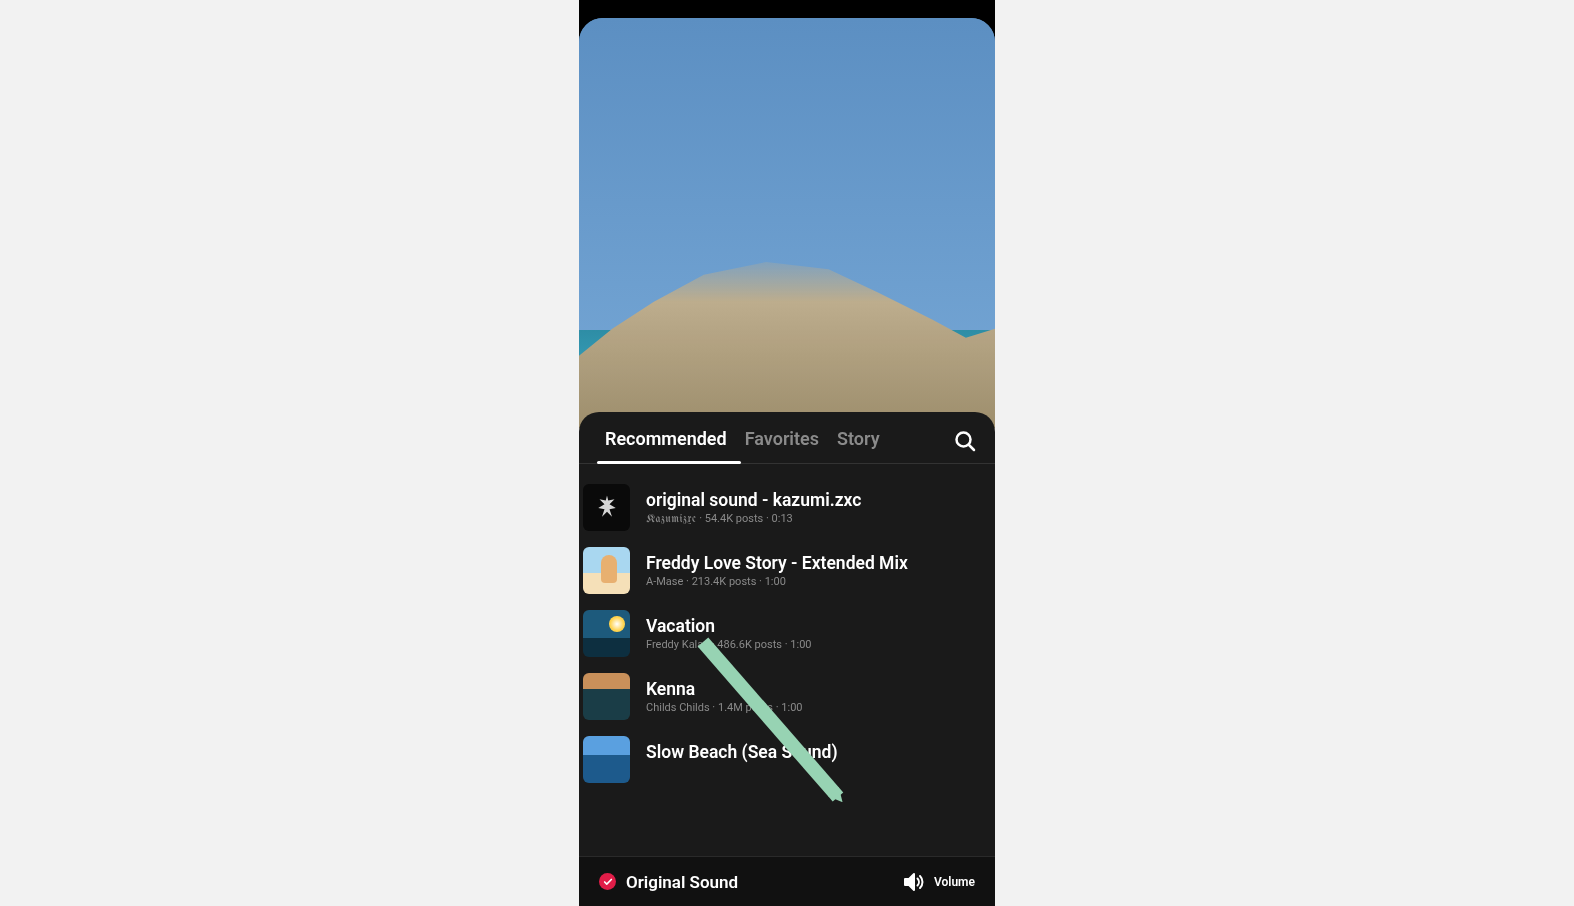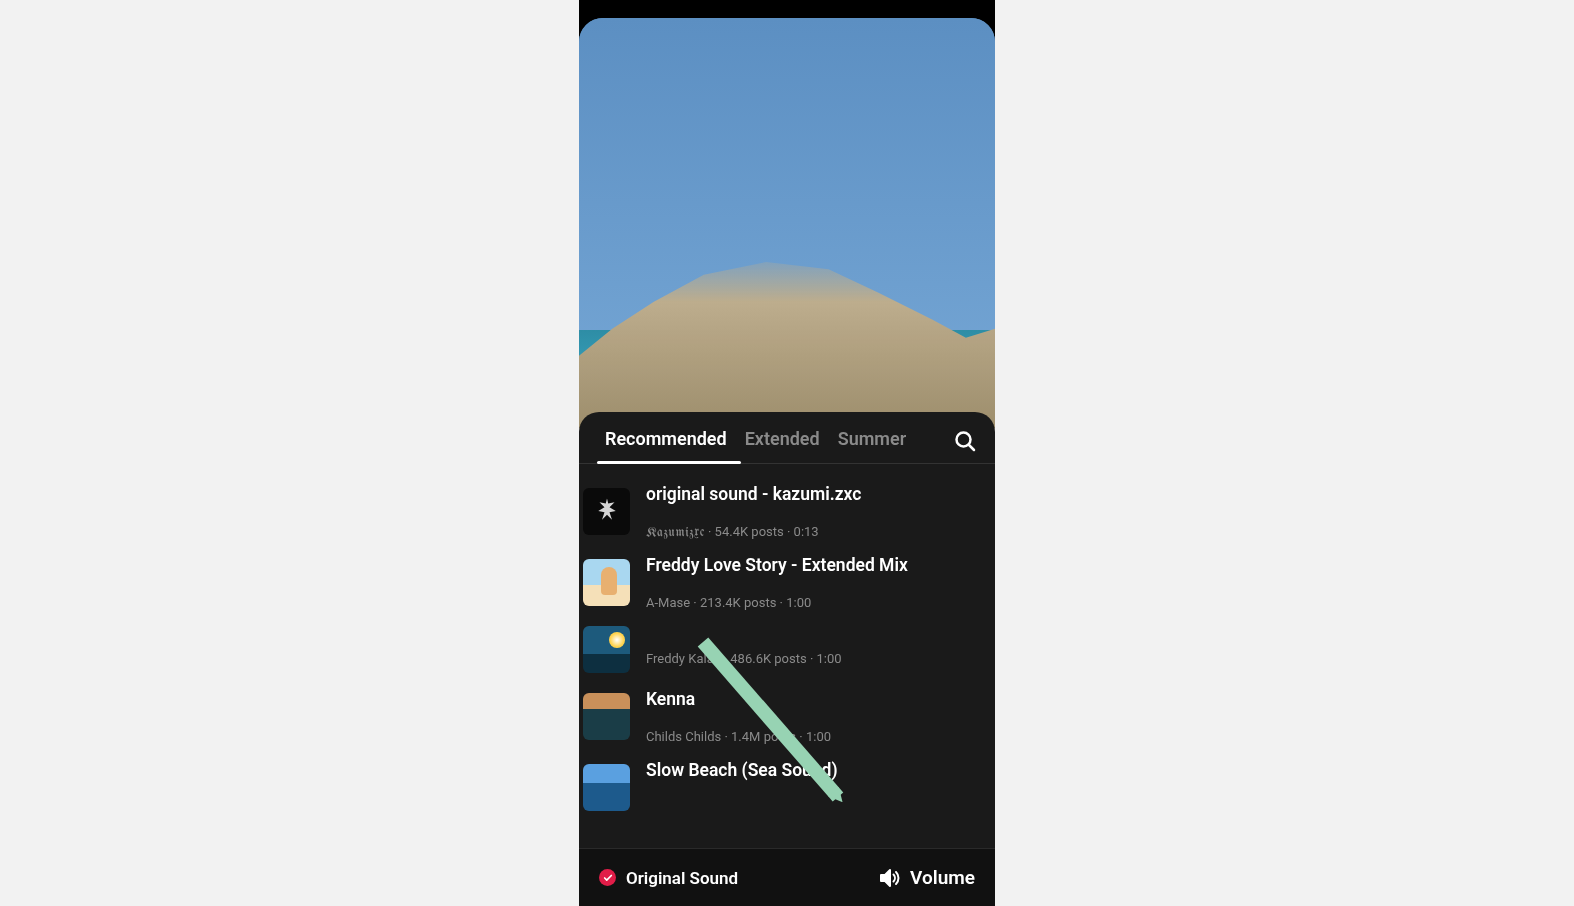--- a/index.html
+++ b/index.html
@@ -100,37 +100,37 @@
   .thumb.vac { background:linear-gradient(to bottom,#1d5a7c 0 60%,#0d2f40 60% 100%);}
   .thumb.vac::after{content:"";position:absolute;top:6px;left:26px;width:16px;height:16px;border-radius:50%;background:radial-gradient(circle,#fff,#ffd34d 60%);}
   .thumb.oce { background:linear-gradient(to bottom,#c9905a 0 35%,#1a3d47 35% 100%);}
   .thumb.slow { background:linear-gradient(to bottom,#5aa0e0 0 40%,#1d5a8c 40% 100%);}
   .row-text { flex:1; min-width:0;}
   .title {
     color:#fff; font-size:17.5px; font-weight:600; line-height:1.25;
     white-space:nowrap; overflow:hidden; text-overflow:ellipsis;
   }
   .meta {
-    color:#8a8a8a; font-size:13px; margin-top:18px;
+    color:#8a8a8a; font-size:11px; margin-top:0;
     white-space:nowrap; overflow:hidden; text-overflow:ellipsis;
   }
   .artist-fancy { font-family: "UnifrakturMaguntia", "Old English Text MT", serif; letter-spacing:.5px;}
   .bottom-bar {
-    position:absolute; left:0; right:0; bottom:0; height:58px;
+    position:absolute; left:0; right:0; bottom:0; height:50px;
     background:#111; display:flex; align-items:center; padding:0 20px;
     border-top:1px solid #2a2a2a;
   }
   .check {
     width:17px; height:17px; border-radius:50%;
     background:#e11d48; display:flex; align-items:center; justify-content:center;
     margin-right:10px;
   }
   .orig-label { color:#fff; font-size:17px; font-weight:600;}
   .vol-btn { margin-left:auto; display:flex; align-items:center; gap:8px; color:#fff; cursor:pointer;}
-  .vol-label { font-size:19px; font-weight:600;}
+  .vol-label { font-size:12px; font-weight:600;}
 
   .annotation-arrow {
     position:absolute; pointer-events:none;
     left: 688px; top: 632px;
     width: 180px; height: 190px;
   }
 </style>
 </head>
 <body>
 
@@ -140,22 +140,22 @@
     <div class="sky"></div>
     <div class="sea"></div>
     <div class="beach"></div>
     <div class="waves"></div>
     <div class="cliff"></div>
   </div>
 
   <div class="sheet">
     <div class="tabs">
       <div class="tab active">Recommended</div>
-      <div class="tab">Extended</div>
-      <div class="tab">Summer</div>
+      <div class="tab">Favorites</div>
+      <div class="tab">Story</div>
       <div class="search-btn">
         <svg width="24" height="24" viewBox="0 0 24 24" fill="none" stroke="#fff" stroke-width="2.5" stroke-linecap="round">
             <circle cx="10.5" cy="10.5" r="7"></circle>
             <line x1="21" y1="21" x2="16" y2="16"></line>
           </svg>
       </div>
       <div class="tab-underline"></div>
     </div>
 
     <div class="list">
@@ -179,20 +179,21 @@
           <div class="title">Freddy Love Story - Extended Mix</div>
           <div class="meta">
             <span>A-Mase</span> · <span>213.4K posts</span> · <span>1:00</span>
           </div>
         </div>
       </div>
 
       <div class="row">
         <div class="thumb vac"></div>
         <div class="row-text">
+          <div class="title">Vacation</div>
           <div class="meta">
             <span>Freddy Kalas</span> · <span>486.6K posts</span> · <span>1:00</span>
           </div>
         </div>
       </div>
 
       <div class="row">
         <div class="thumb oce"></div>
         <div class="row-text">
           <div class="title">Kenna</div>

